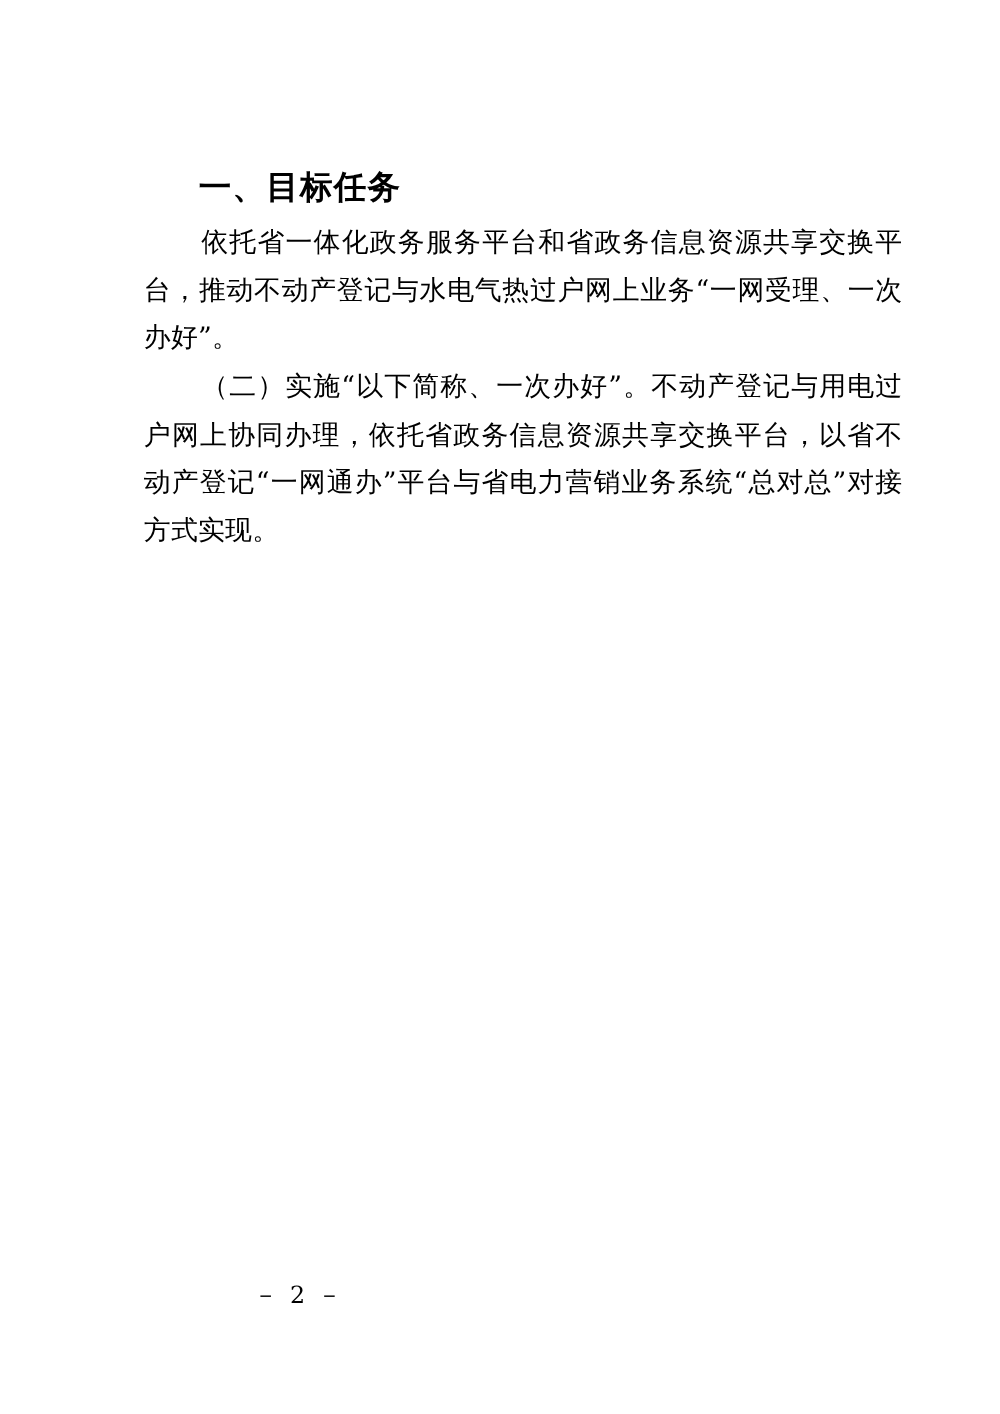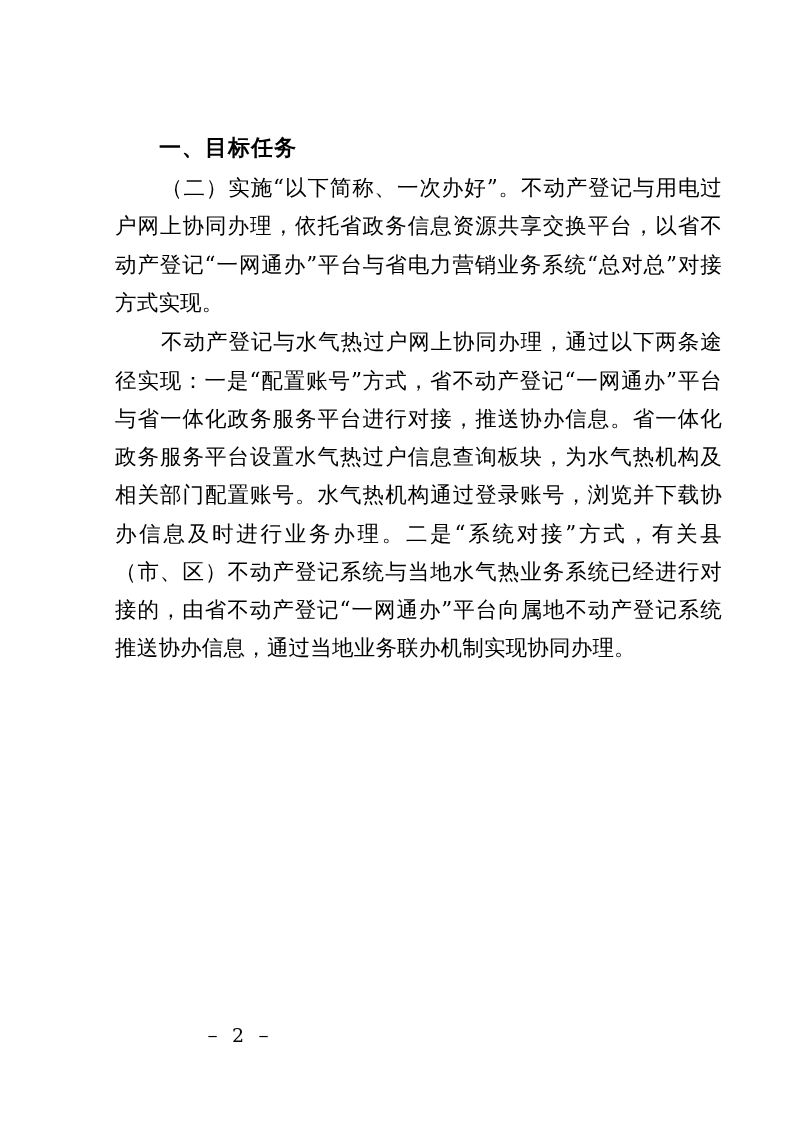--- a/index.html
+++ b/index.html
@@ -18,21 +18,21 @@
   .page {
     position: absolute;
     left: 0;
     top: 0;
     width: 800px;
     height: 1131px;
     box-sizing: border-box;
     padding: 130px 78px 0 115px;
   }
   .doc-heading {
-    font-size: 22px;
+    font-size: 26px;
     font-weight: bold;
     line-height: 1.6;
     margin: 0 0 4px 0;
     text-indent: 44px;
     letter-spacing: 1px;
   }
   .doc-para {
     font-size: 21.5px;
     line-height: 1.78;
     margin: 0 0 1px 0;
@@ -56,23 +56,23 @@
     padding-right: 322px;
   }
 </style>
 </head>
 <body>
 
 <div class="page">
 
   <h1 class="doc-heading">一、目标任务</h1>
 
+  <p class="doc-para">依托省一体化政务服务平台和省政务信息资源共享交换平台，推动不动产登记与水电气热过户网上业务“一网受理、一次办好”。</p>
 
 
   <p class="doc-para">（二）实施“以下简称、一次办好”。不动产登记与用电过户网上协同办理，依托省政务信息资源共享交换平台，以省不动产登记“一网通办”平台与省电力营销业务系统“总对总”对接方式实现。</p>
 
-  <p class="doc-para">不动产登记与水气热过户网上协同办理，通过以下两条途径实现：一是“配置账号”方式，省不动产登记“一网通办”平台与省一体化政务服务平台进行对接，推送协办信息。省一体化政务服务平台设置水气热过户信息查询板块，为水气热机构及相关部门配置账号。水气热机构通过登录账号，浏览并下载协办信息及时进行业务办理。二是“系统对接”方式，有关县（市、区）不动产登记系统与当地水气热业务系统已经进行对接的，由省不动产登记“一网通办”平台向属地不动产登记系统推送协办信息，通过当地业务联办机制实现协同办理。</p>
 
   <div class="page-number">
     <span class="pn-inner">－ 2 －</span>
   </div>
 
 </div>
 
 </body></html>

